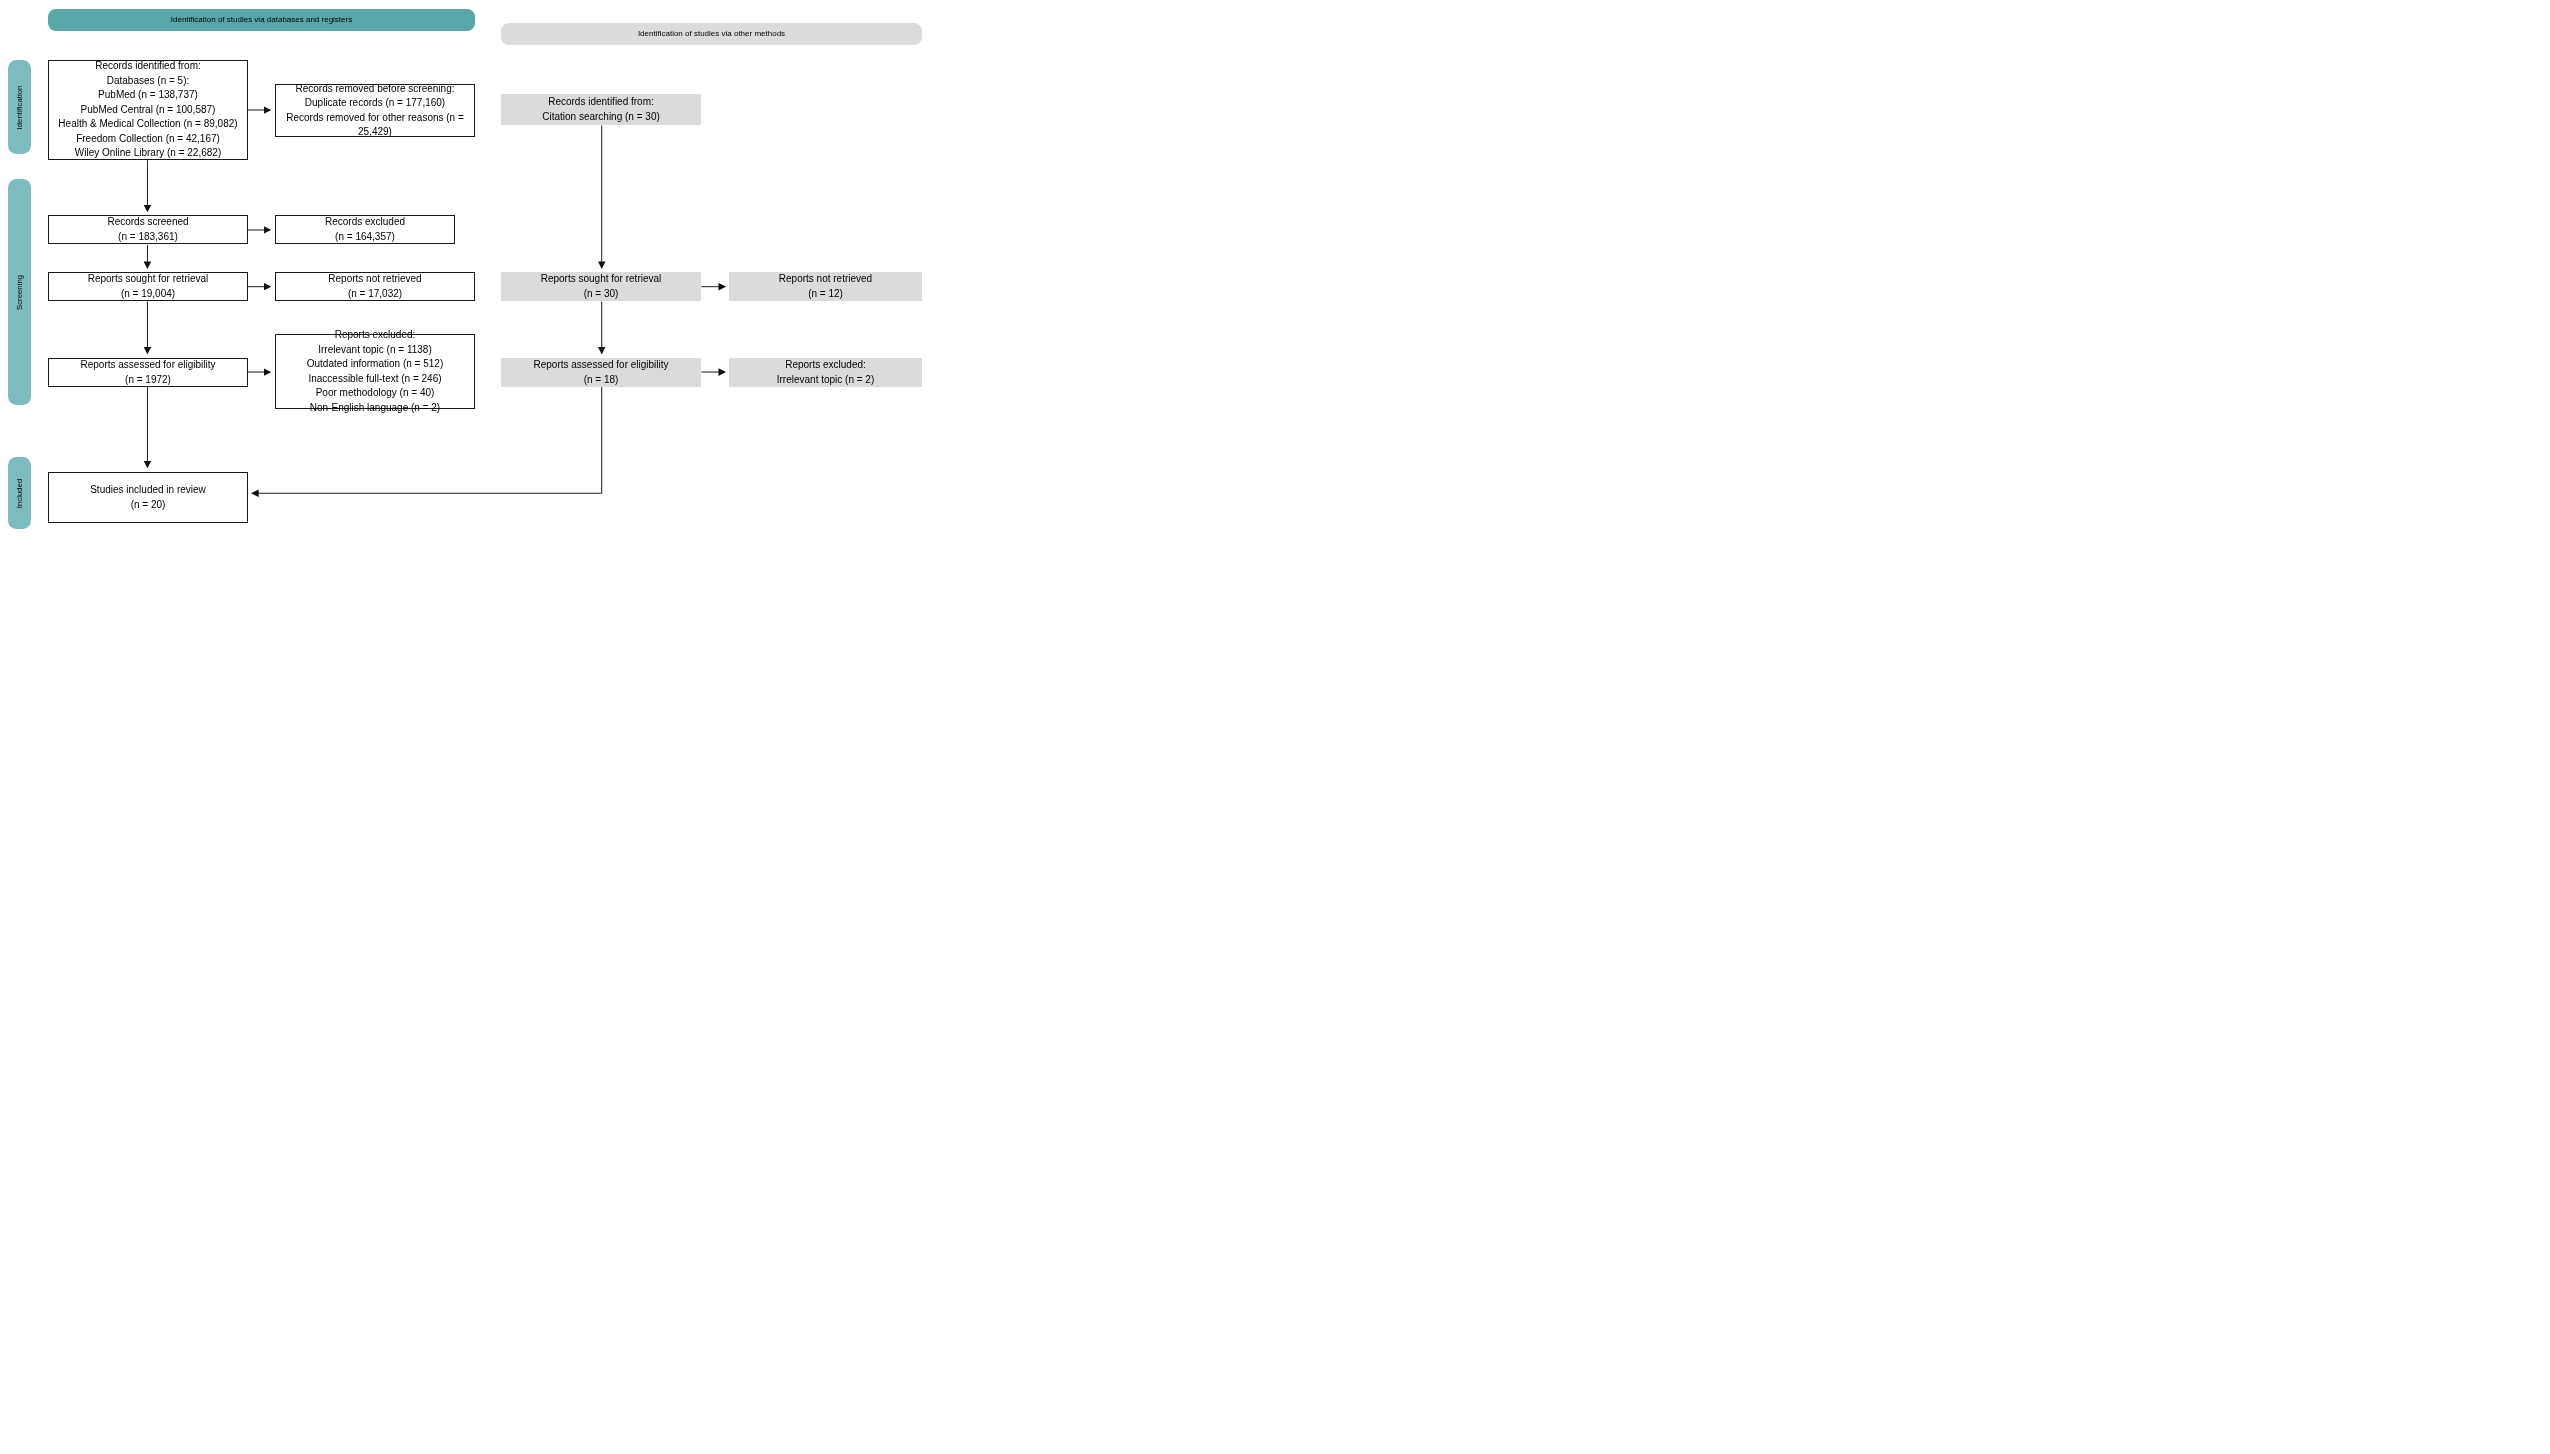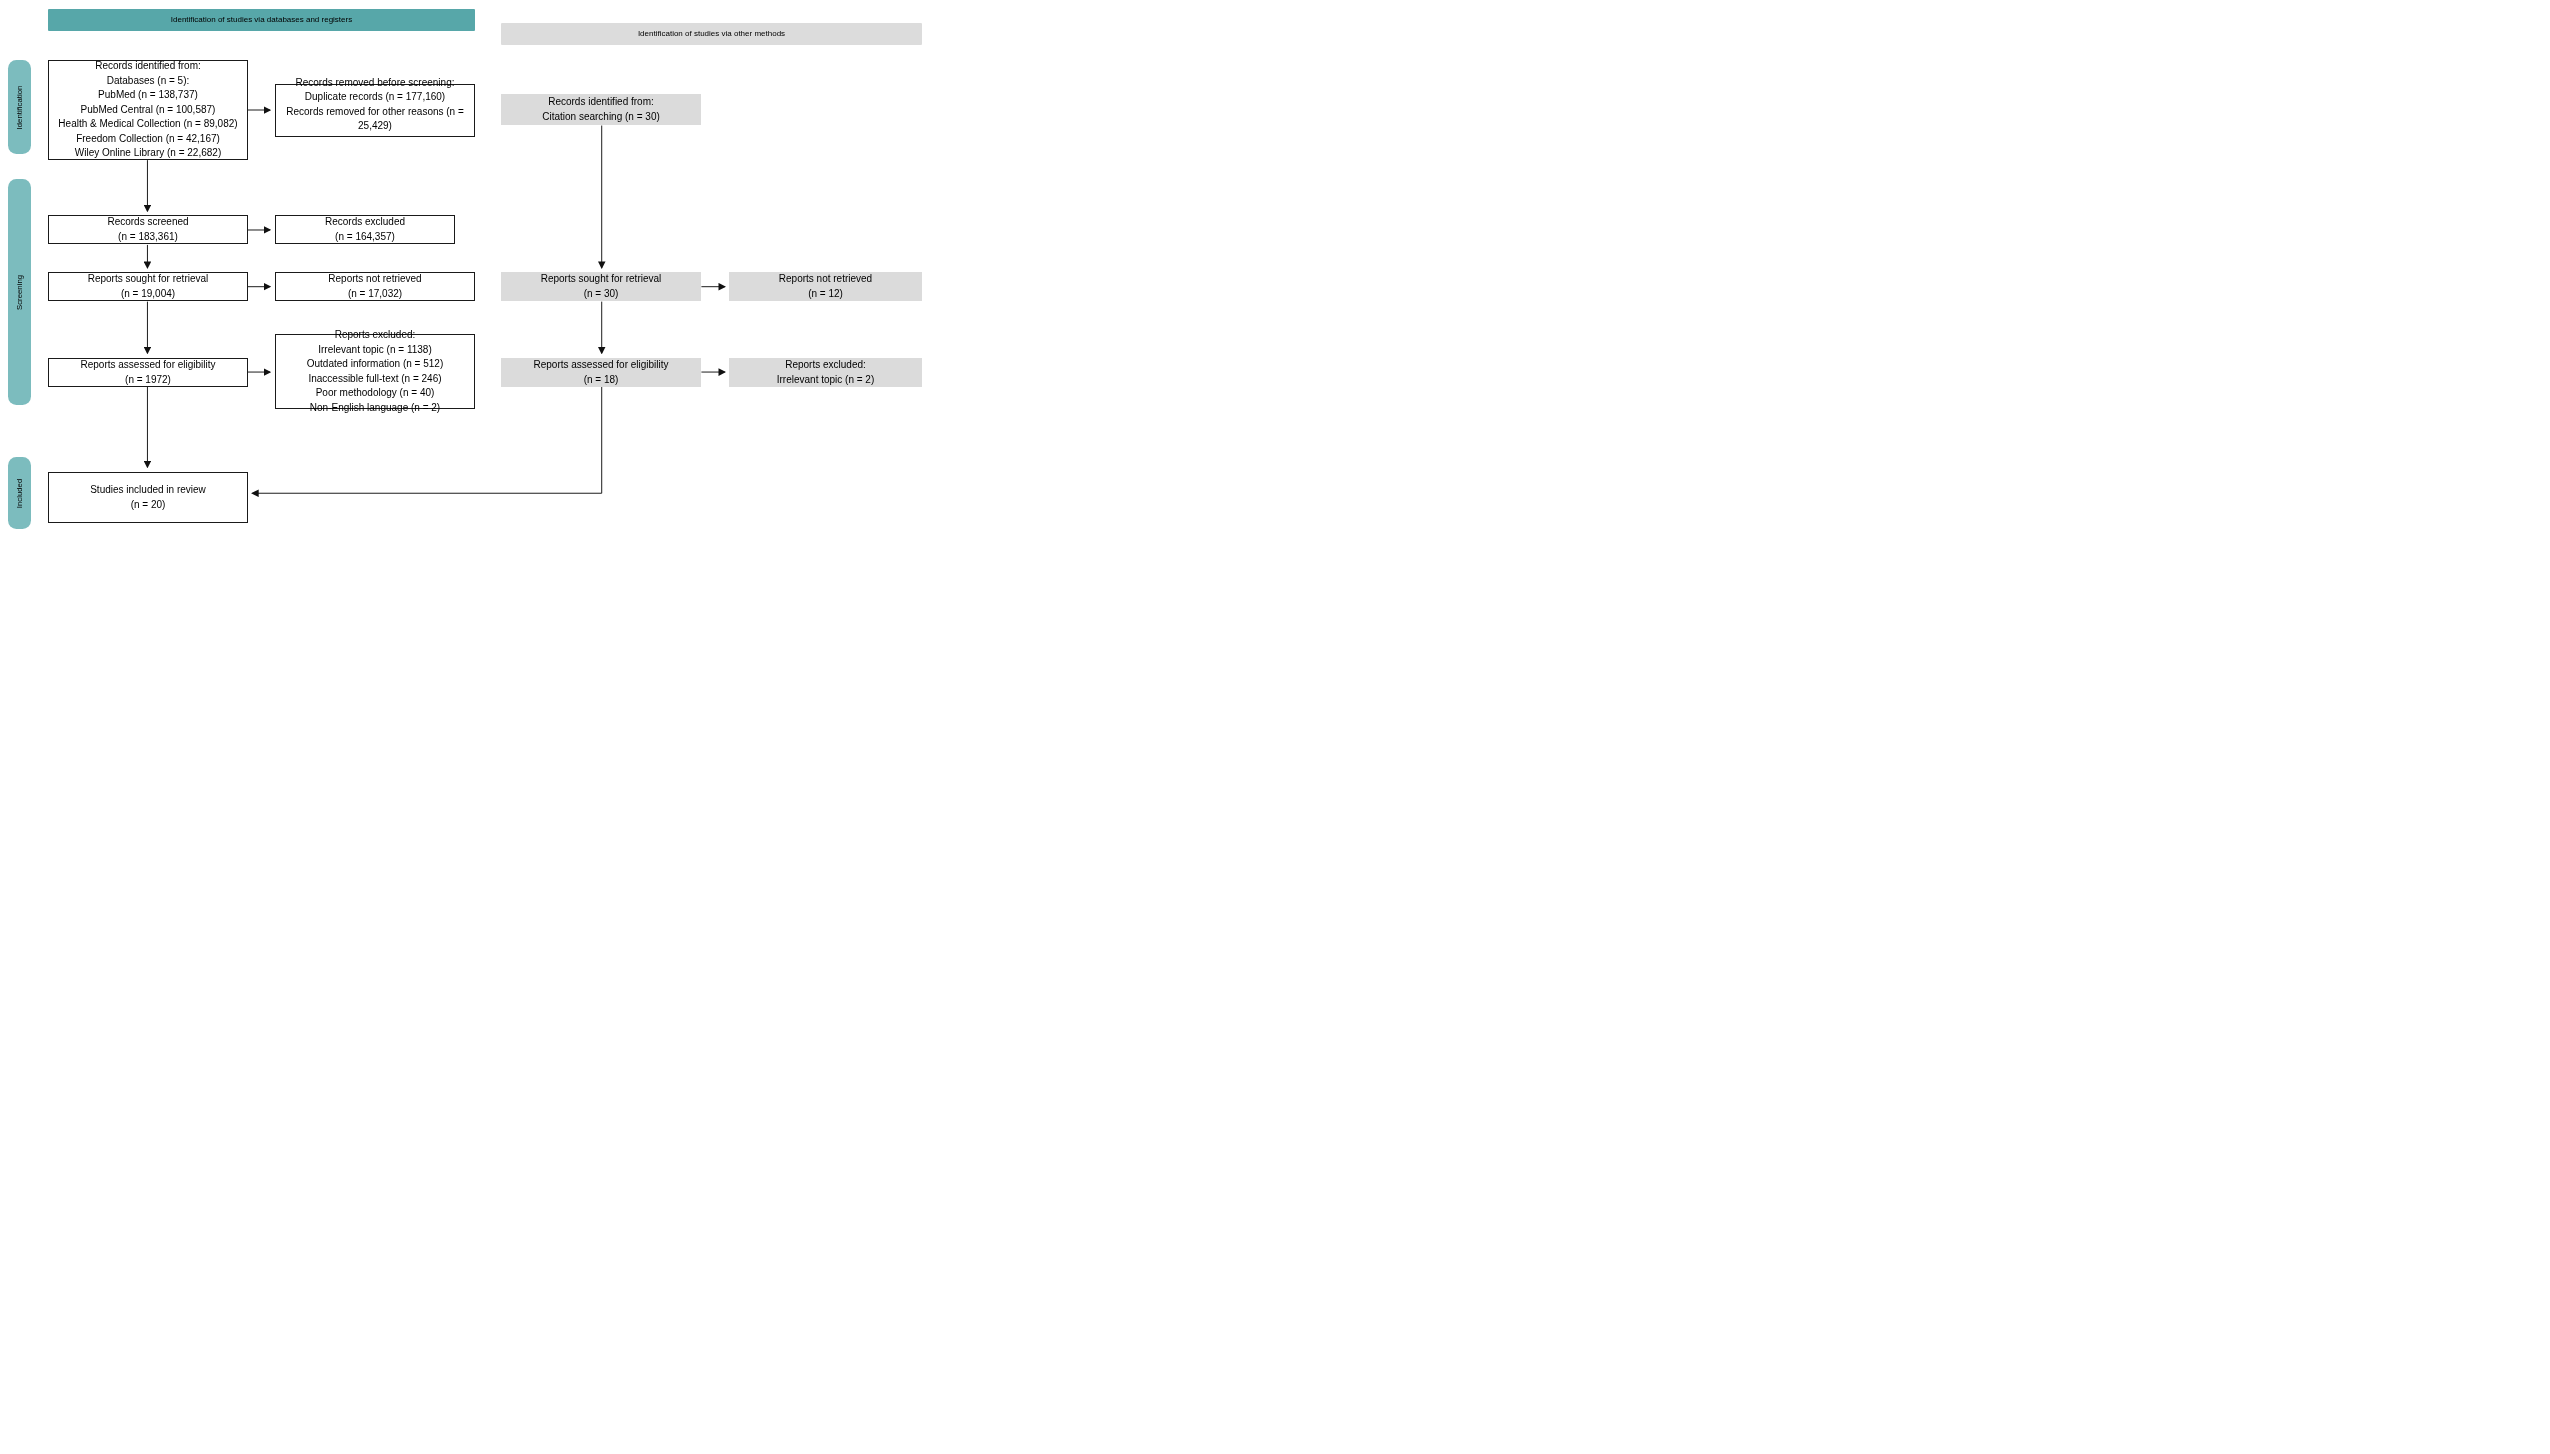--- a/index.html
+++ b/index.html
@@ -1,19 +1,19 @@
 <!DOCTYPE html>
 <html style="--teal-banner: #57A7A9; --teal-stage: #7CBCBE; --gray-banner: #DCDCDC; --gray-box: #DBDBDB; --box-border: #1A1A1A; --arrow: #111111;font-size:9.5px"><head>
 <meta charset="utf-8">
 <style>
   html,body{margin:0;padding:0;background:#ffffff;}
   body{font-family:"Liberation Sans", sans-serif; color:#000;}
   .canvas{position:relative;width:936px;height:534px;background:#fff;overflow:hidden;}
 
-  .banner{position:absolute;height:21.5px;border-radius:1px;display:flex;align-items:center;justify-content:center;
+  .banner{position:absolute;height:21.5px;border-radius:8px;display:flex;align-items:center;justify-content:center;
           font-size:8px;line-height:1.2;text-align:center;}
   .banner.teal{background:var(--teal-banner,#57A7A9);}
   .banner.gray{background:var(--gray-banner,#DCDCDC);}
 
   .stage{position:absolute;border-radius:8.4px;background:var(--teal-stage,#7CBCBE);
          display:flex;align-items:center;justify-content:center;}
   .stage span{transform:rotate(-90deg);white-space:nowrap;font-size:7.8px;}
 
   .box{position:absolute;display:flex;flex-direction:column;align-items:center;justify-content:center;
        text-align:center;font-size:10px;line-height:1.45;box-sizing:border-box;padding:2.4px 7.2px;}
@@ -70,21 +70,21 @@
   <div class="box white" style="left:48px;top:60px;width:200px;height:100px;">
     <span>Records identified from:</span>
     <span>Databases (n = 5):</span>
     <span>PubMed (n = 138,737)</span>
     <span>PubMed Central (n = 100,587)</span>
     <span>Health &amp; Medical Collection (n = 89,082)</span>
     <span>Freedom Collection (n = 42,167)</span>
     <span>Wiley Online Library (n = 22,682)</span>
   </div>
 
-  <div class="box white" style="left:275px;top:84px;width:200px;height:53px;justify-content:flex-end;">
+  <div class="box white" style="left:275px;top:84px;width:200px;height:53px;">
     <span>Records removed before screening:</span>
     <span>Duplicate records (n = 177,160)</span>
     <span>Records removed for other reasons (n = 25,429)</span>
   </div>
 
   <div class="box gray" style="left:501px;top:94px;width:200px;height:31px;">
     <span>Records identified from:</span>
     <span>Citation searching (n = 30)</span>
   </div>
 

